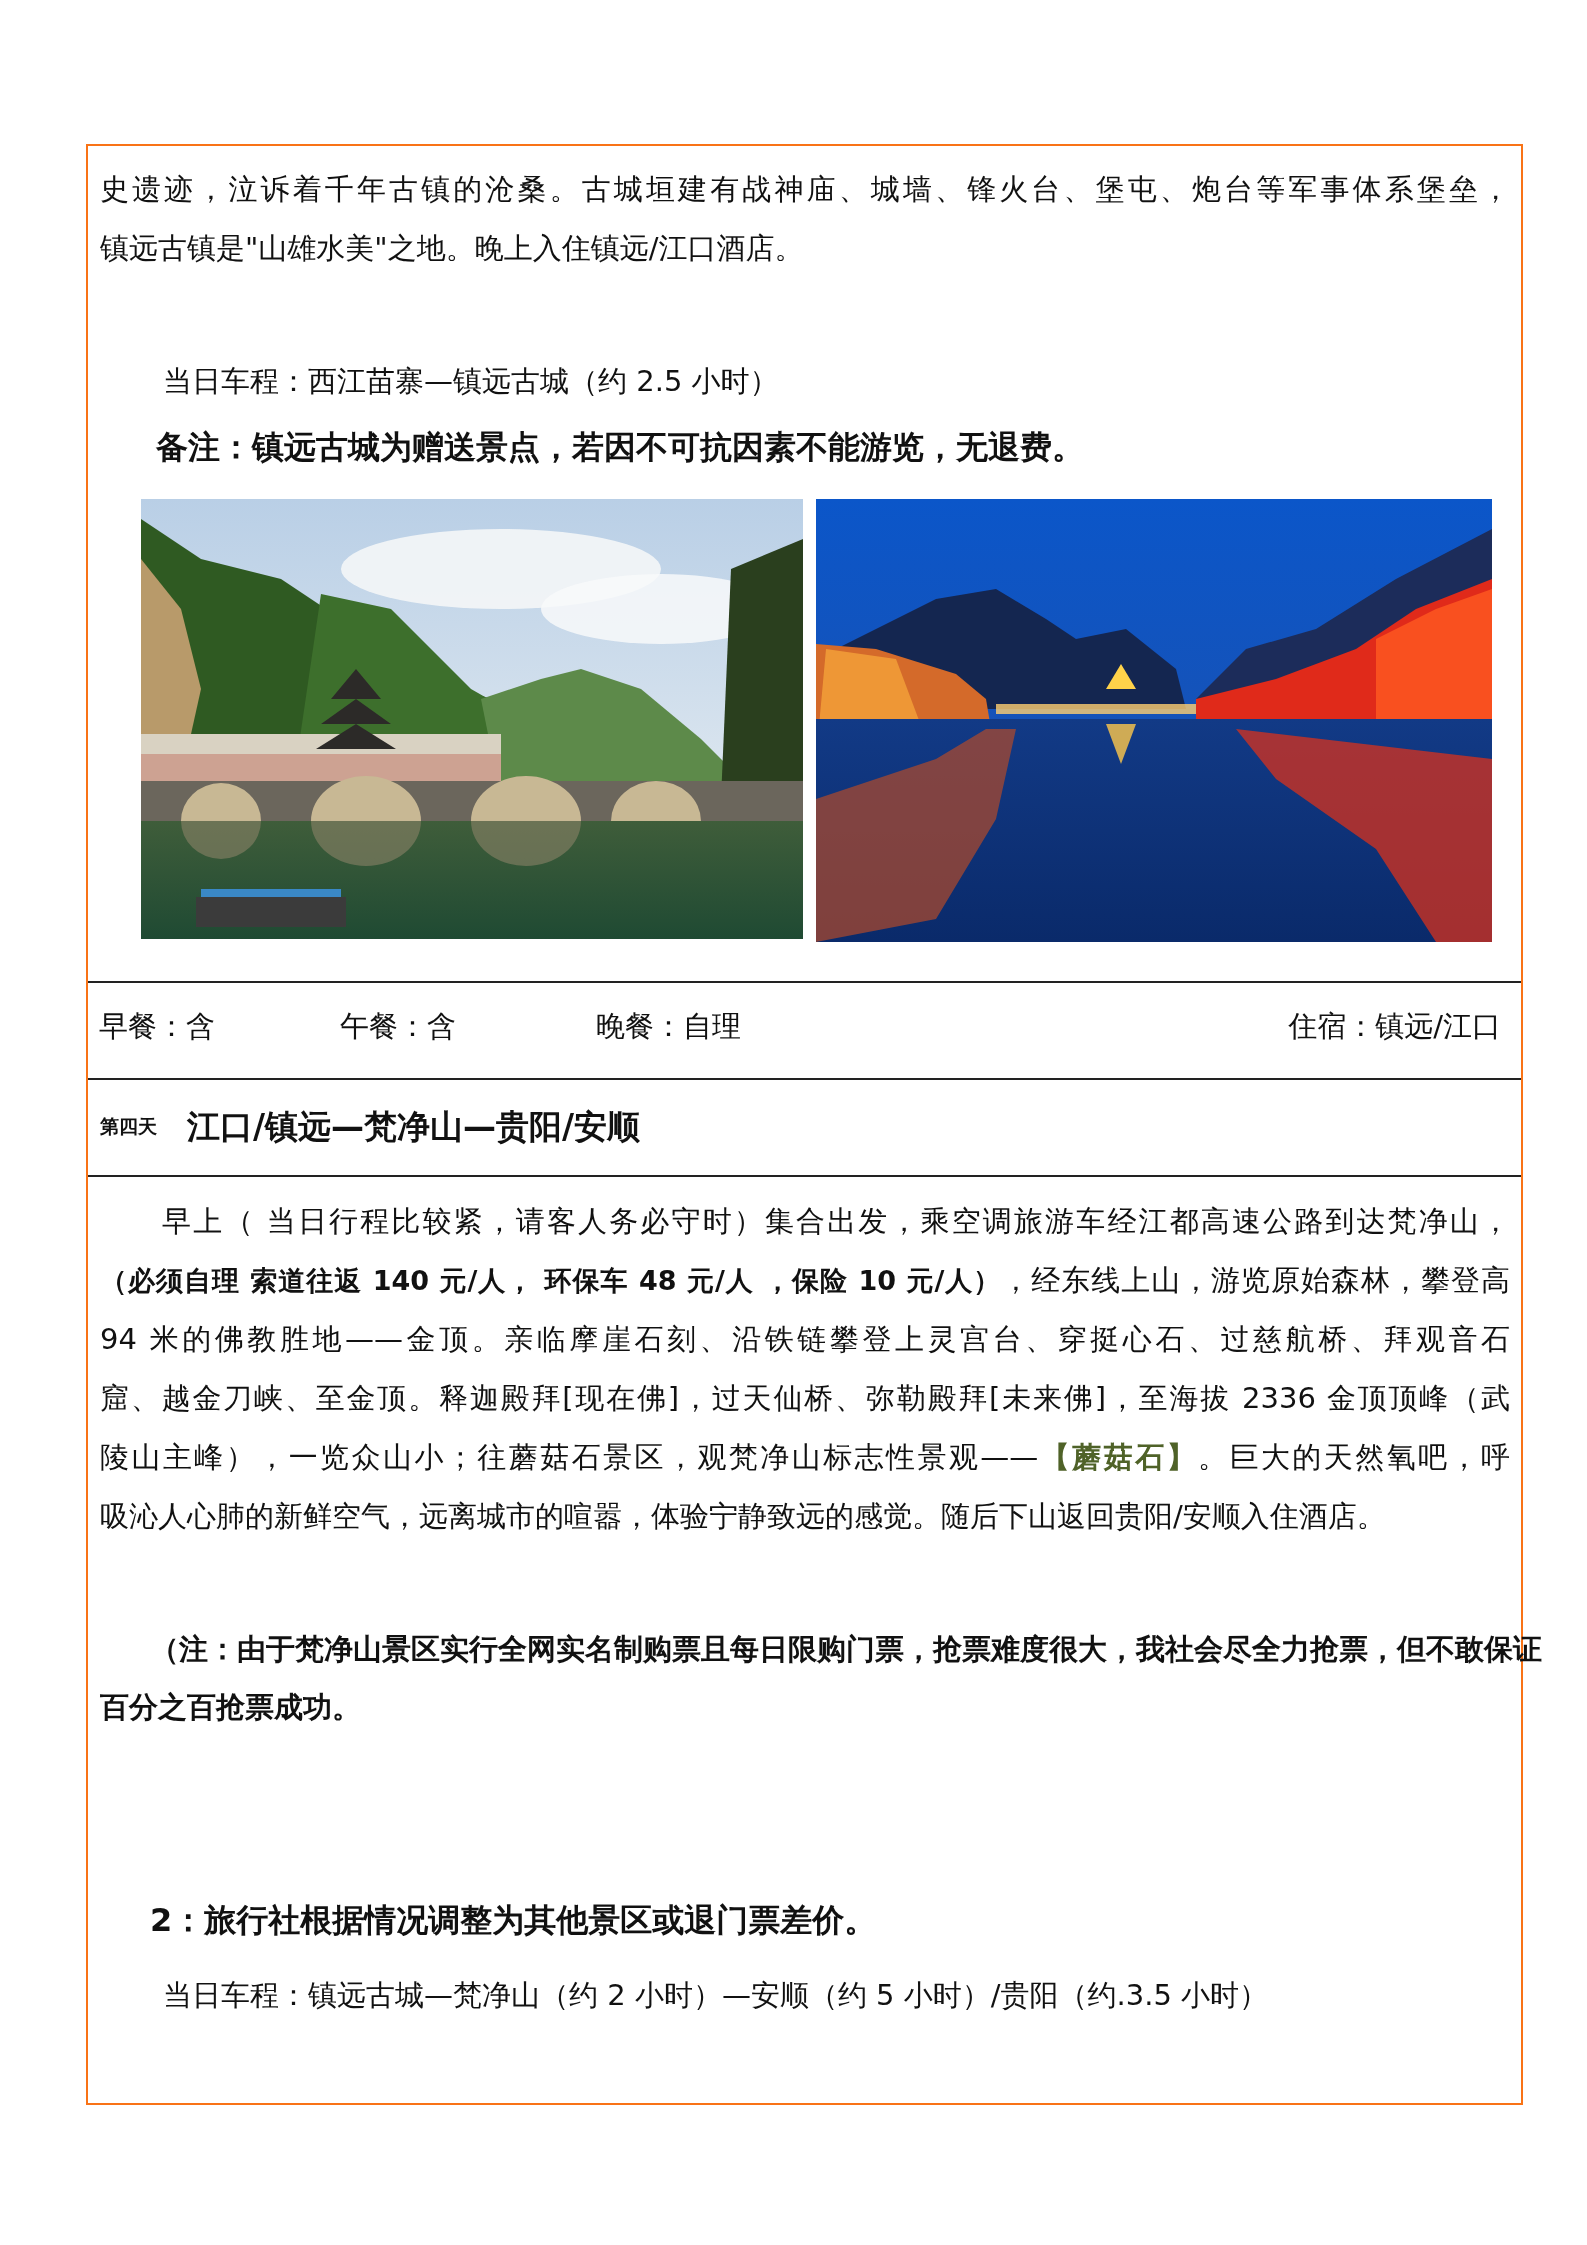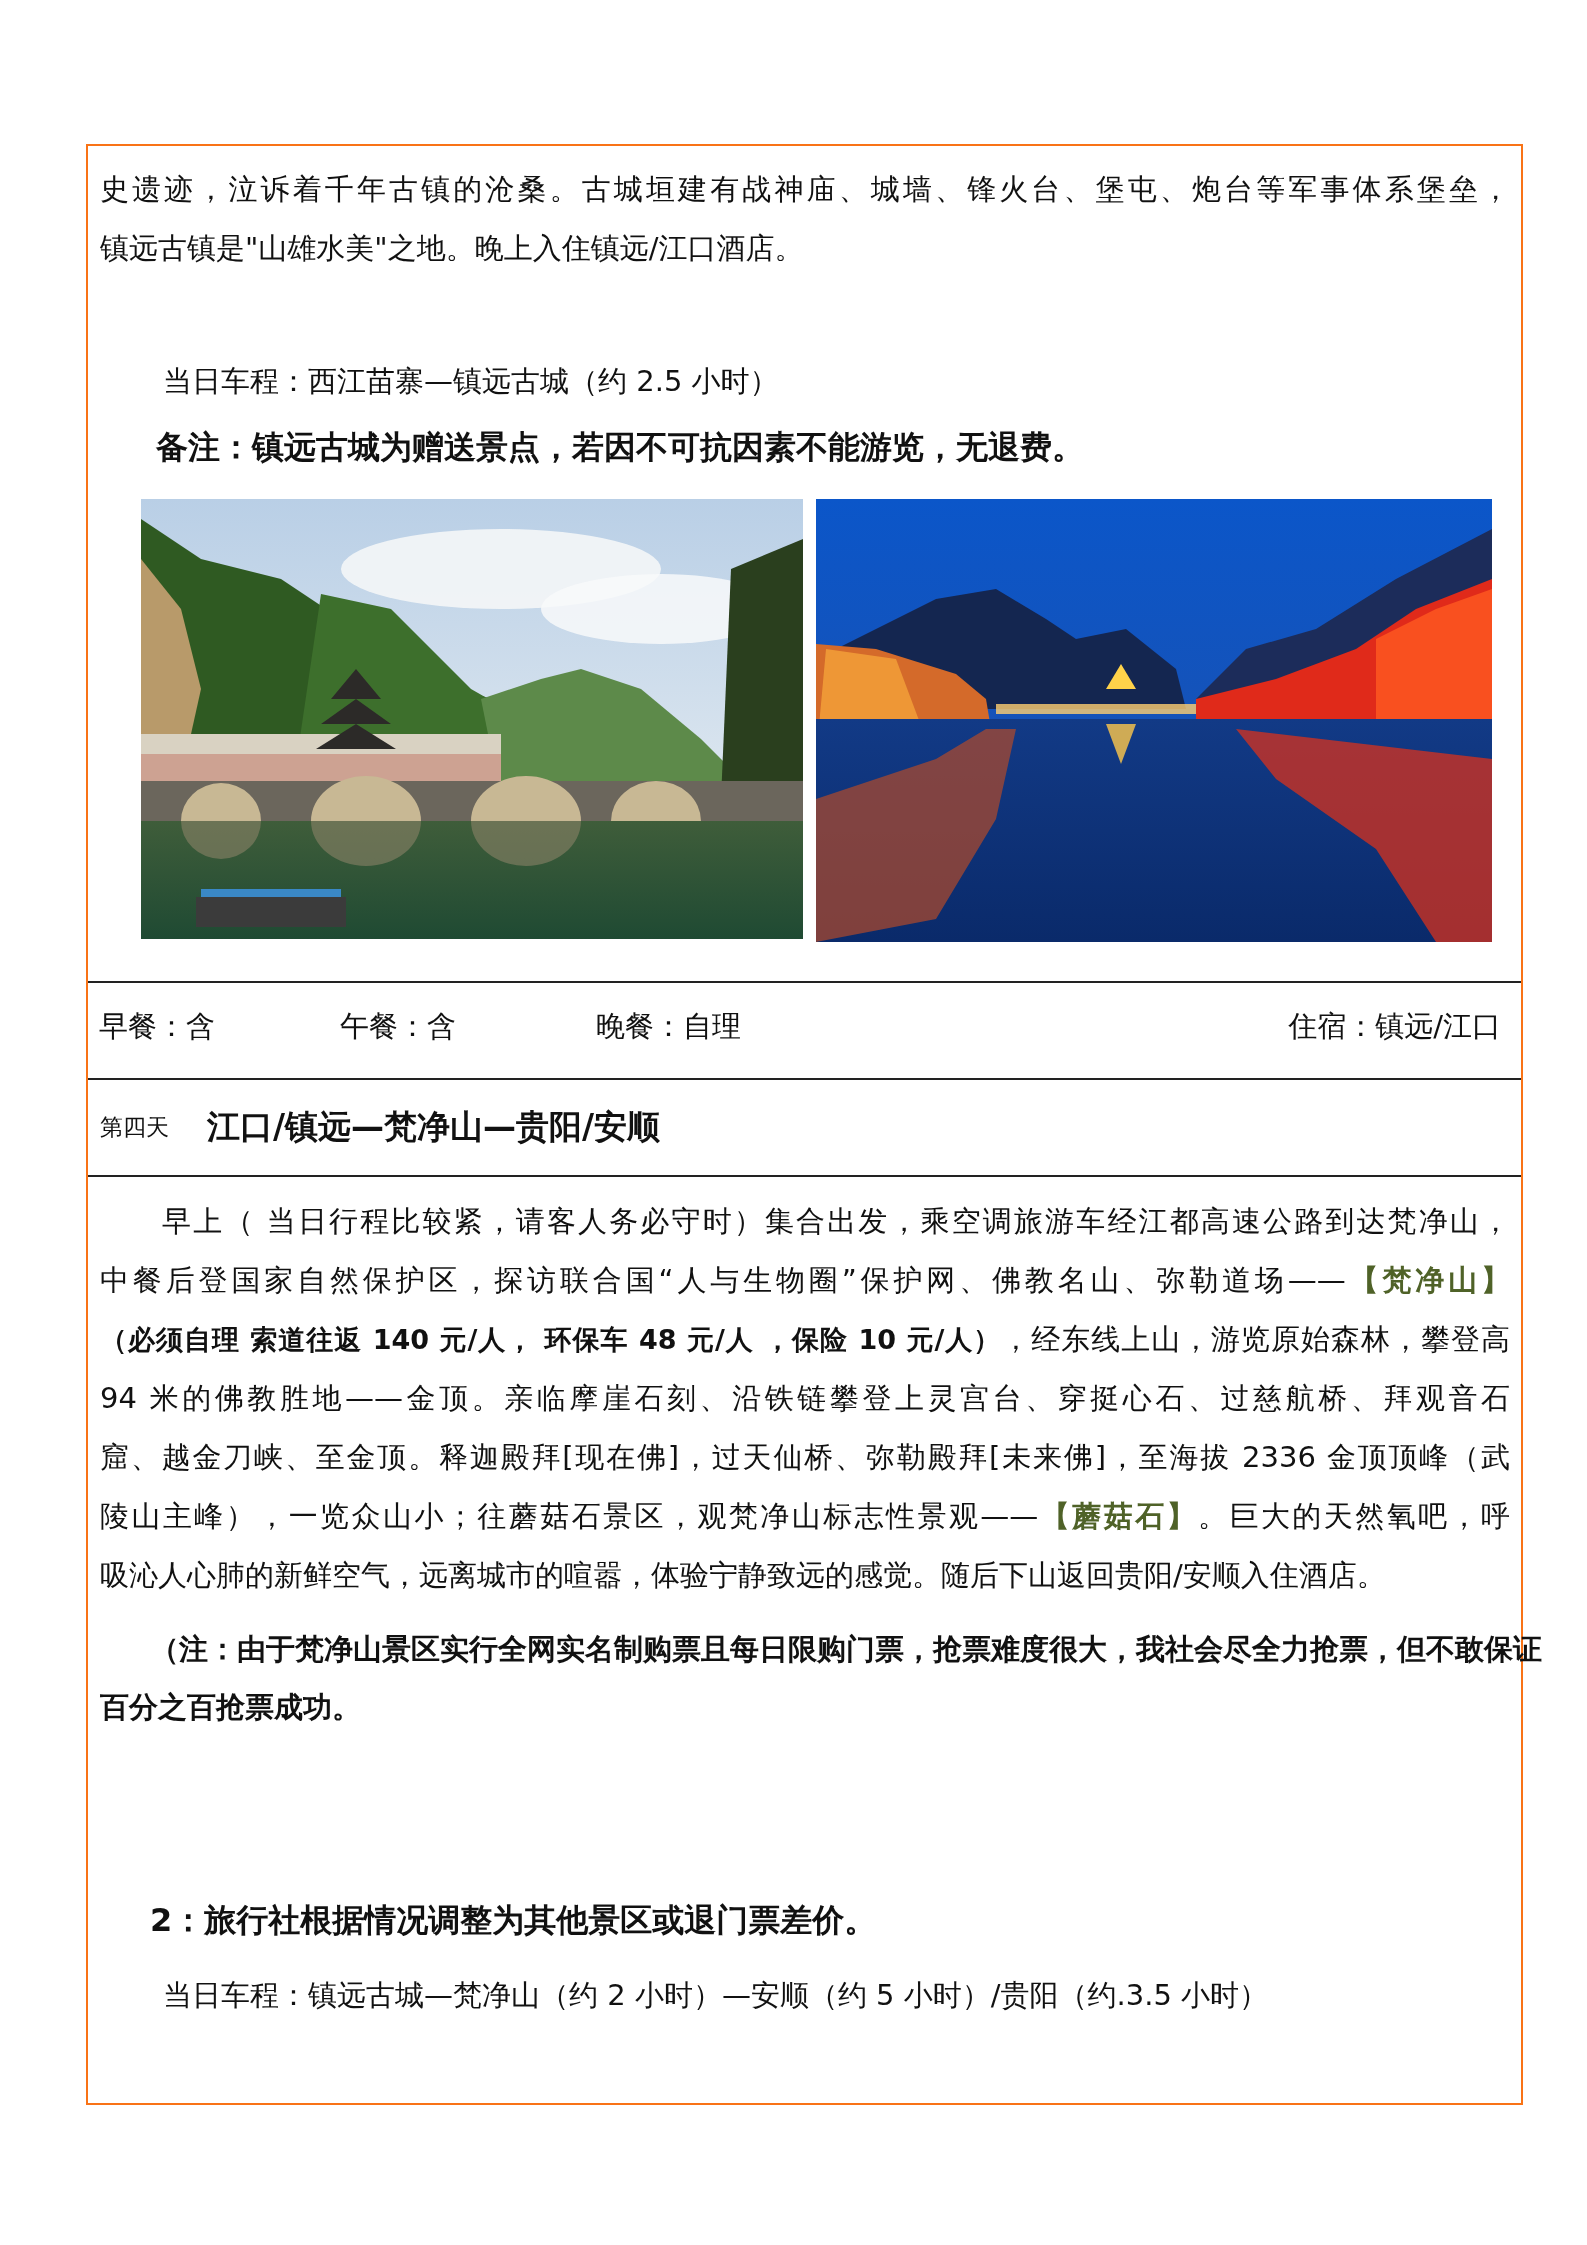--- a/index.html
+++ b/index.html
@@ -19,21 +19,21 @@
   .small-bold { font-size: 32px; font-weight: bold; }
   .para { position: absolute; left: 12px; width: 1410px; font-size: 29px; line-height: 59px; }
   .para .line { display: block; white-space: nowrap; height: 59px; text-align: justify; text-align-last: justify; }
   .para .line.last { text-align-last: left; }
   .indent { padding-left: 62px; }
 
   .photo { position: absolute; overflow: hidden; }
   .photo svg { display: block; width: 100%; height: 100%; }
 
   .day-title { position: absolute; left: 12px; top: 1090px; height: 70px; display: flex; align-items: center; }
-  .day-label { font-size: 23px; font-weight: normal; margin-right: 38px; }
+  .day-label { font-size: 19px; font-weight: bold; margin-right: 30px; }
   .day-route { font-size: 33px; font-weight: bold; }
 </style>
 </head>
 <body>
 
 <div class="frame">
 
   <div class="para" style="top: 14px;">
     <span class="line">史遗迹，泣诉着千年古镇的沧桑。古城垣建有战神庙、城墙、锋火台、堡屯、炮台等军事体系堡垒，</span>
     <span class="line last">镇远古镇是"山雄水美"之地。晚上入住镇远/江口酒店。</span>
@@ -113,21 +113,20 @@
 
   <div class="day-title" style="top: 946px;">
     <span class="day-label">第四天</span>
     <span class="day-route">江口/镇远—梵净山—贵阳/安顺</span>
   </div>
 
   <div class="hline" style="top: 1029px;"></div>
 
   <div class="para" style="top: 1046px;">
     <span class="line indent">早上（ 当日行程比较紧，请客人务必守时）集合出发，乘空调旅游车经江都高速公路到达梵净山，</span>
-    <span class="line"><span>中餐后登国家自然保护区，探访联合国“人与生物圈”保护网、佛教名山、弥勒道场——</span><span class="green">【梵净山】</span></span>
     <span class="line"><span class="bold" style="font-size:27px;">（必须自理  索道往返 140 元/人， 环保车 48 元/人 ，保险 10 元/人）</span><span>，经东线上山，游览原始森林，攀登高</span></span>
     <span class="line">94 米的佛教胜地——金顶。亲临摩崖石刻、沿铁链攀登上灵宫台、穿挺心石、过慈航桥、拜观音石</span>
     <span class="line">窟、越金刀峡、至金顶。释迦殿拜[现在佛]，过天仙桥、弥勒殿拜[未来佛]，至海拔 2336 金顶顶峰（武</span>
     <span class="line"><span>陵山主峰），一览众山小；往蘑菇石景区，观梵净山标志性景观——</span><span class="green">【蘑菇石】</span><span>。巨大的天然氧吧，呼</span></span>
     <span class="line last">吸沁人心肺的新鲜空气，远离城市的喧嚣，体验宁静致远的感觉。随后下山返回贵阳/安顺入住酒店。</span>
   </div>
 
   <div class="para small-bold" style="top: 1474px; line-height: 58px;">
     <span class="line" style="padding-left: 50px; height: 58px;">（注：由于梵净山景区实行全网实名制购票且每日限购门票，抢票难度很大，我社会尽全力抢票，但不敢保证</span>
     <span class="line last" style="height: 58px;">百分之百抢票成功。</span>

